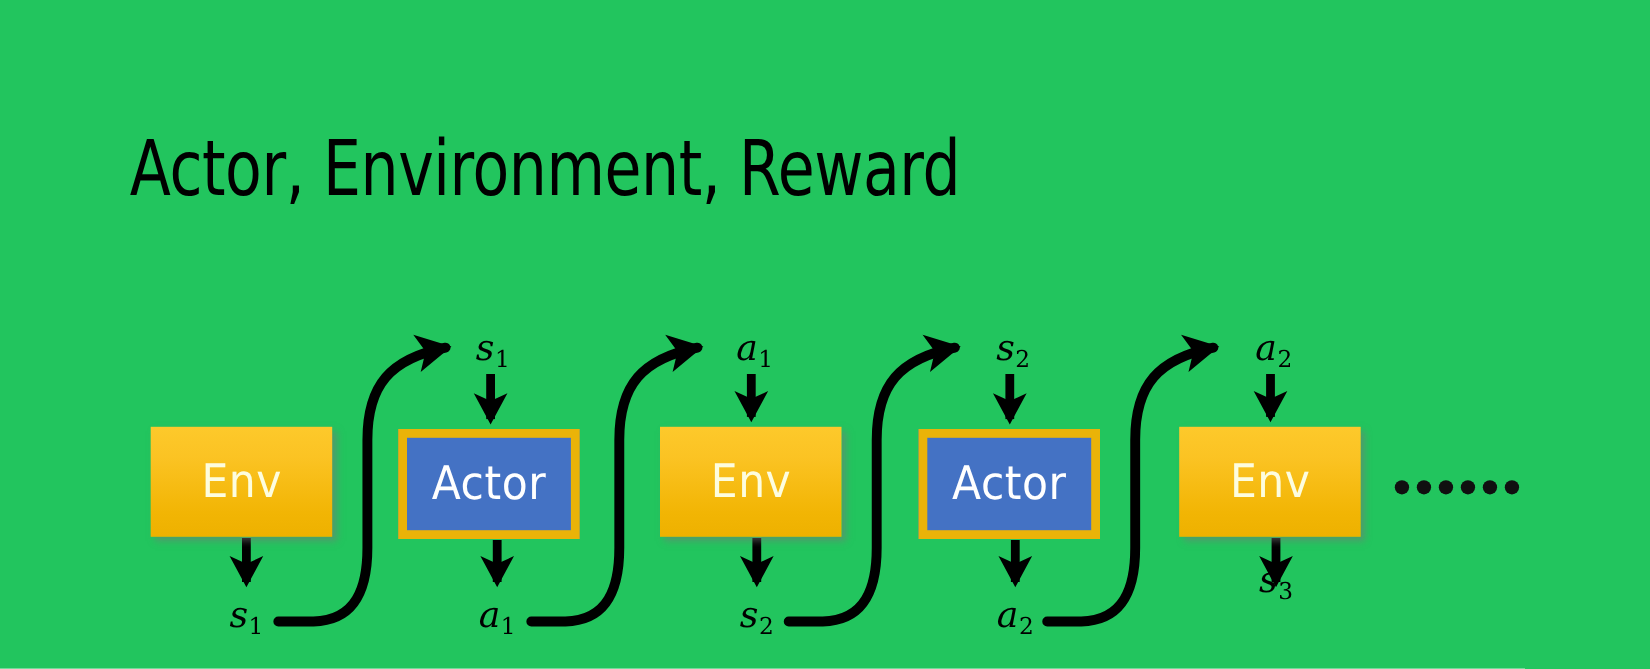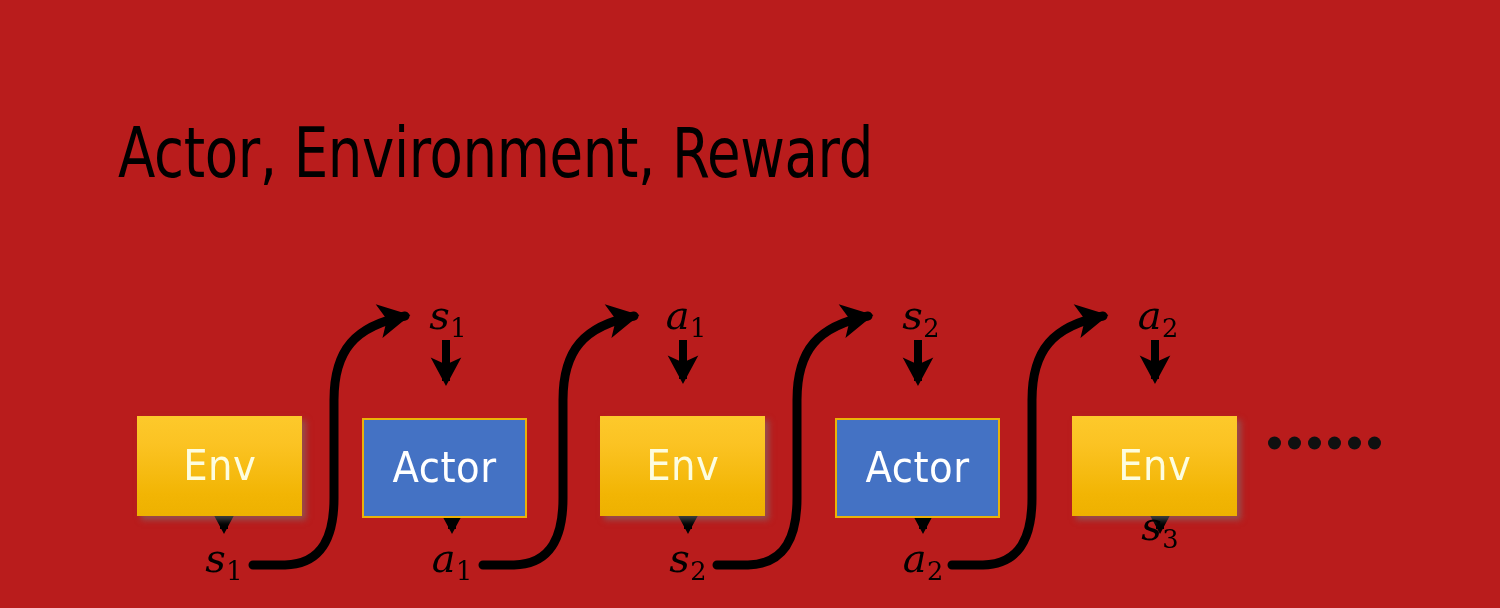--- a/index.html
+++ b/index.html
@@ -11,21 +11,21 @@
     width: 1500px;
     height: 608px;
     position: relative;
     overflow: hidden;
     font-family: "Liberation Sans", sans-serif;
   }
 
   #slide {
     position: absolute;
     inset: 0;
-    background: #b91c1c;
+    background: #22c55e;
     text-align: center;
   }
 
   
   #slide-title {
     position: absolute;
     left: 118px;
     top: 118px;
     font-family: "DejaVu Sans", sans-serif;
     font-size: 70px;
@@ -63,42 +63,41 @@
     height: 100px;
     display: flex;
     align-items: center;
     justify-content: center;
     box-sizing: border-box;
     font-size: 42px;
     line-height: 1;
     letter-spacing: 0.5px;
     font-family: "DejaVu Sans", sans-serif;
     font-weight: 400;
-    margin-top: 28px;
   }
   .node.env {
     background: linear-gradient(180deg, #fdc92b 0%, #fbc323 28%, #f2b504 78%, #eeb100 100%);
     color: #fdfddf;
     box-shadow: 4px 4px 6px rgba(120, 120, 120, 0.55);
   }
   .node.actor {
     background: #4472c4;
     color: #ffffff;
-    border: 2px solid #eab308;
+    border: 8px solid #eab308;
   }
   .node-label {
     display: block;
     transform: scaleX(0.92);
   }
 
   
   .mathlabel {
     position: absolute;
     font-family: "DejaVu Serif", serif;
-    font-size: 40px;
+    font-size: 33px;
     line-height: 1;
     color: #000000;
     white-space: nowrap;
     transform: translate(-50%, -50%);
   }
   .mathlabel .sym {
     font-style: italic;
   }
   .mathlabel .sub {
     font-style: normal;

